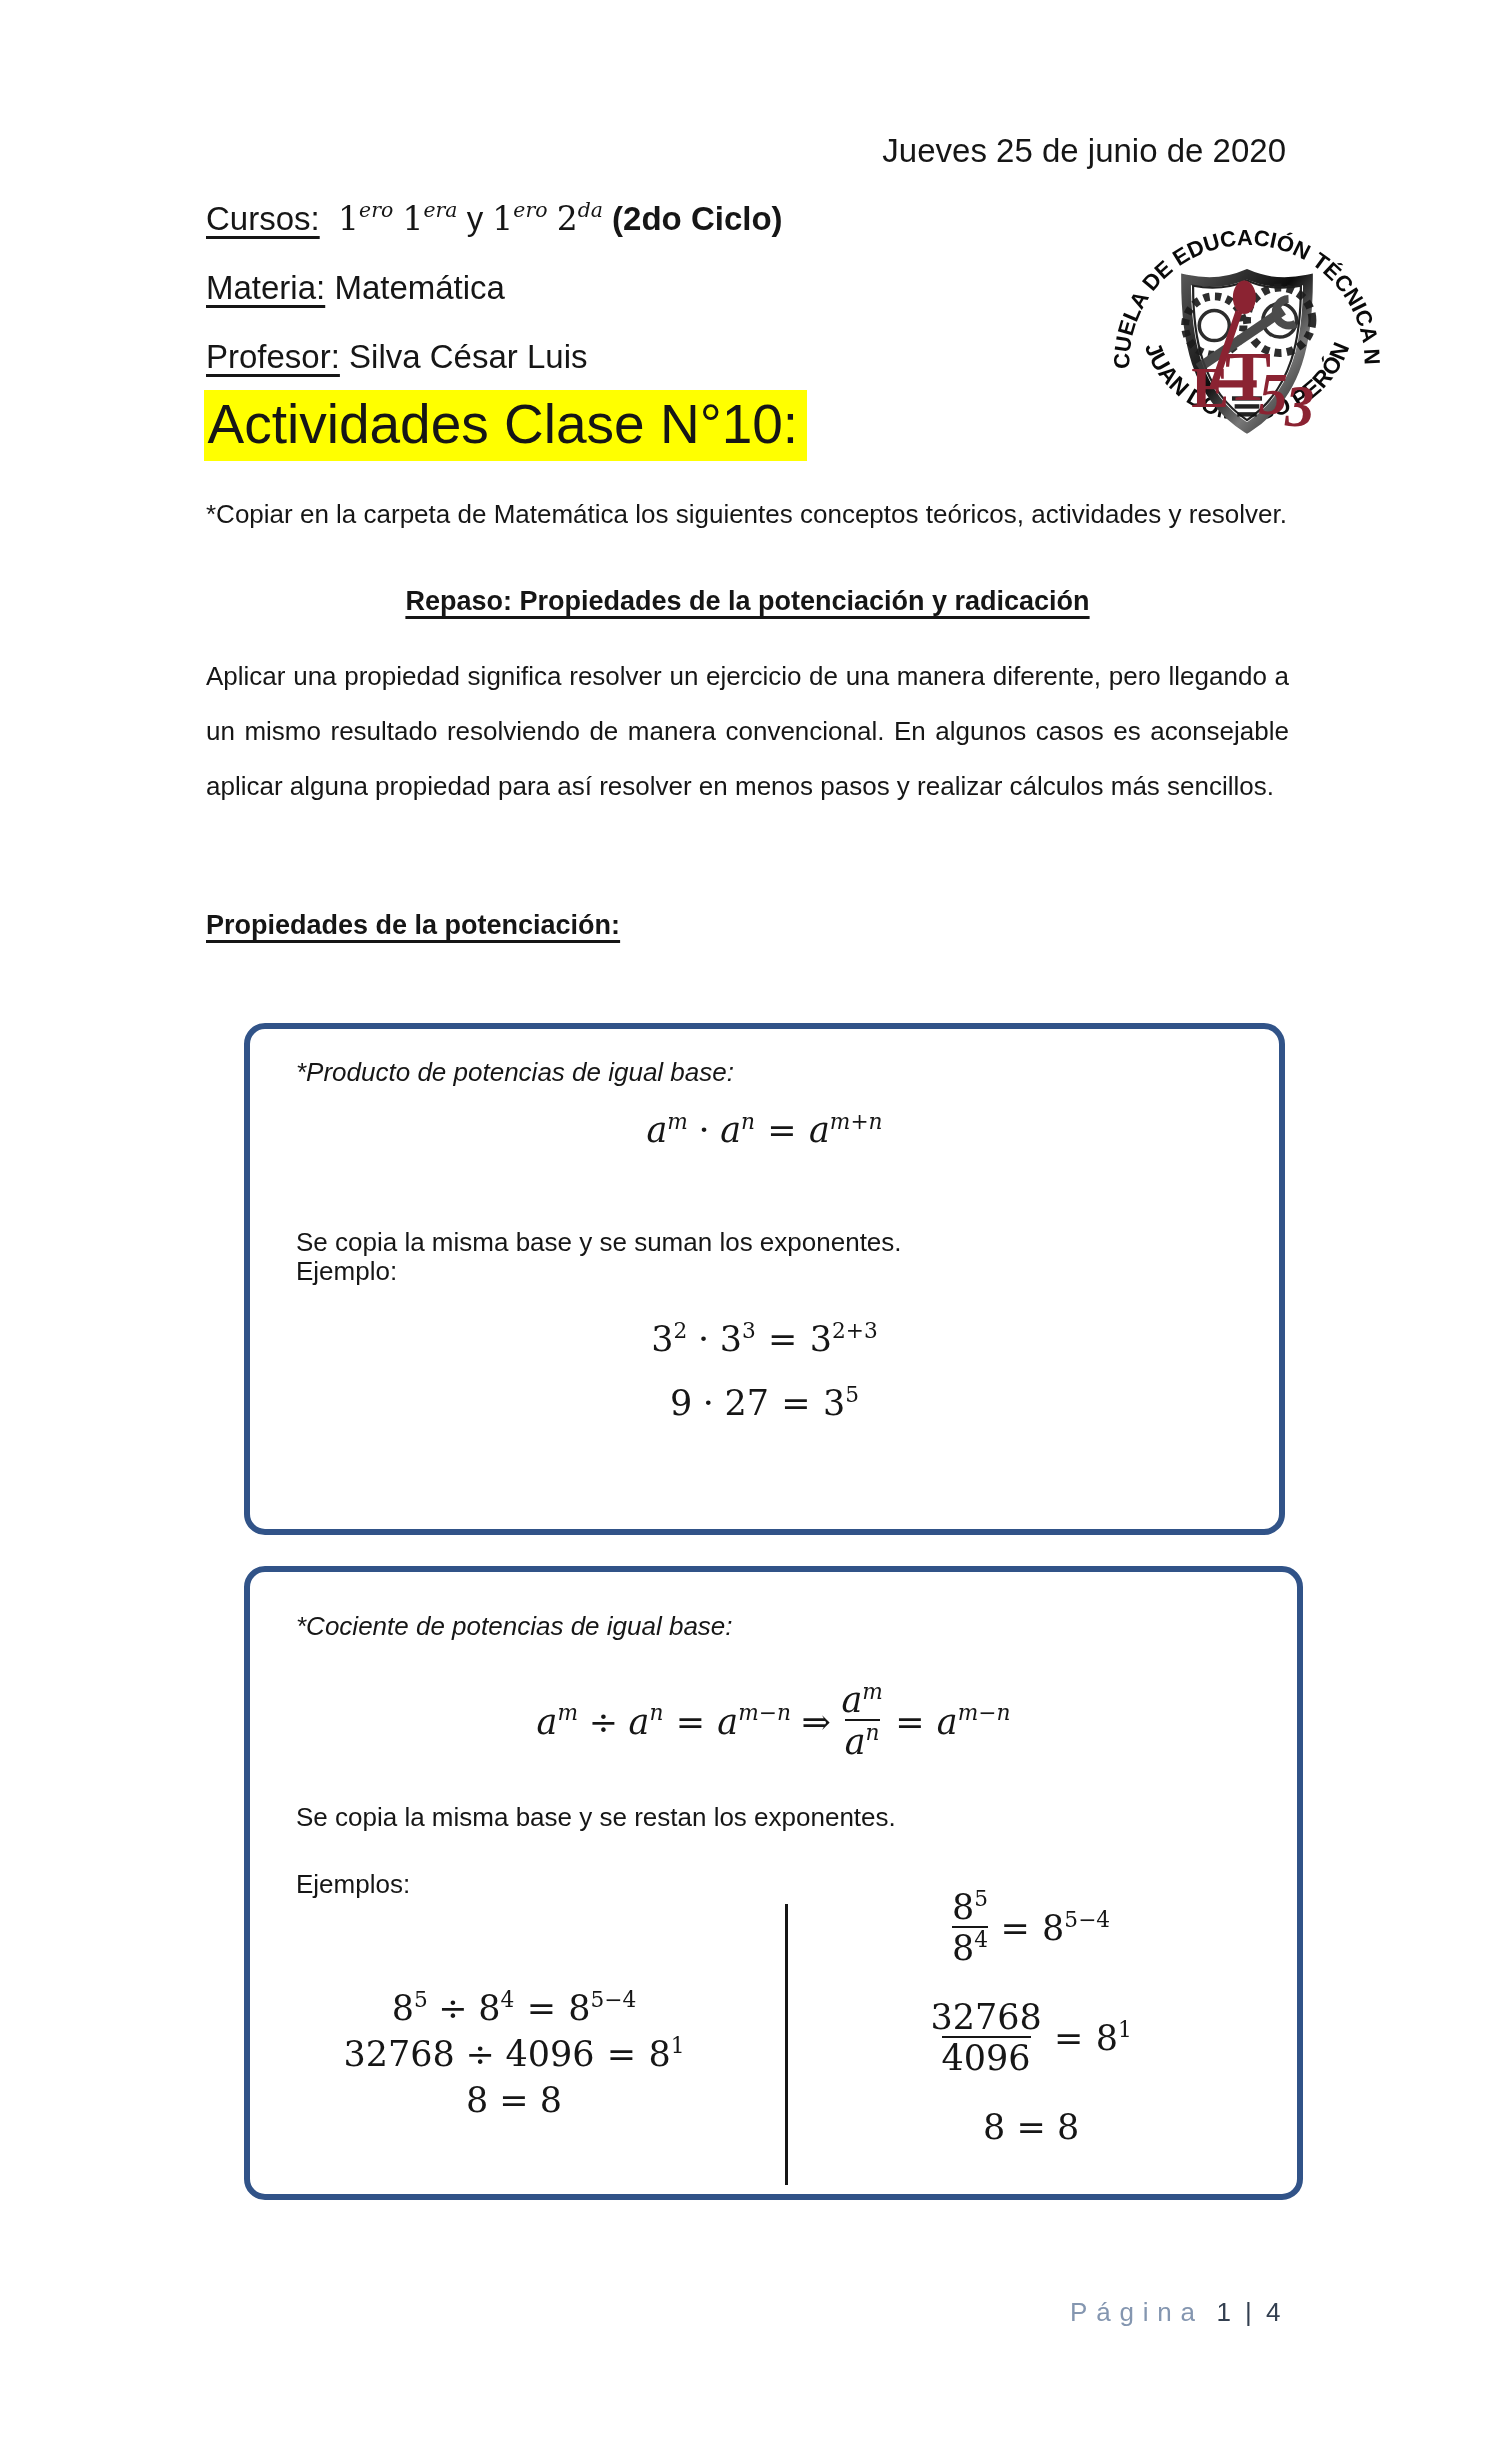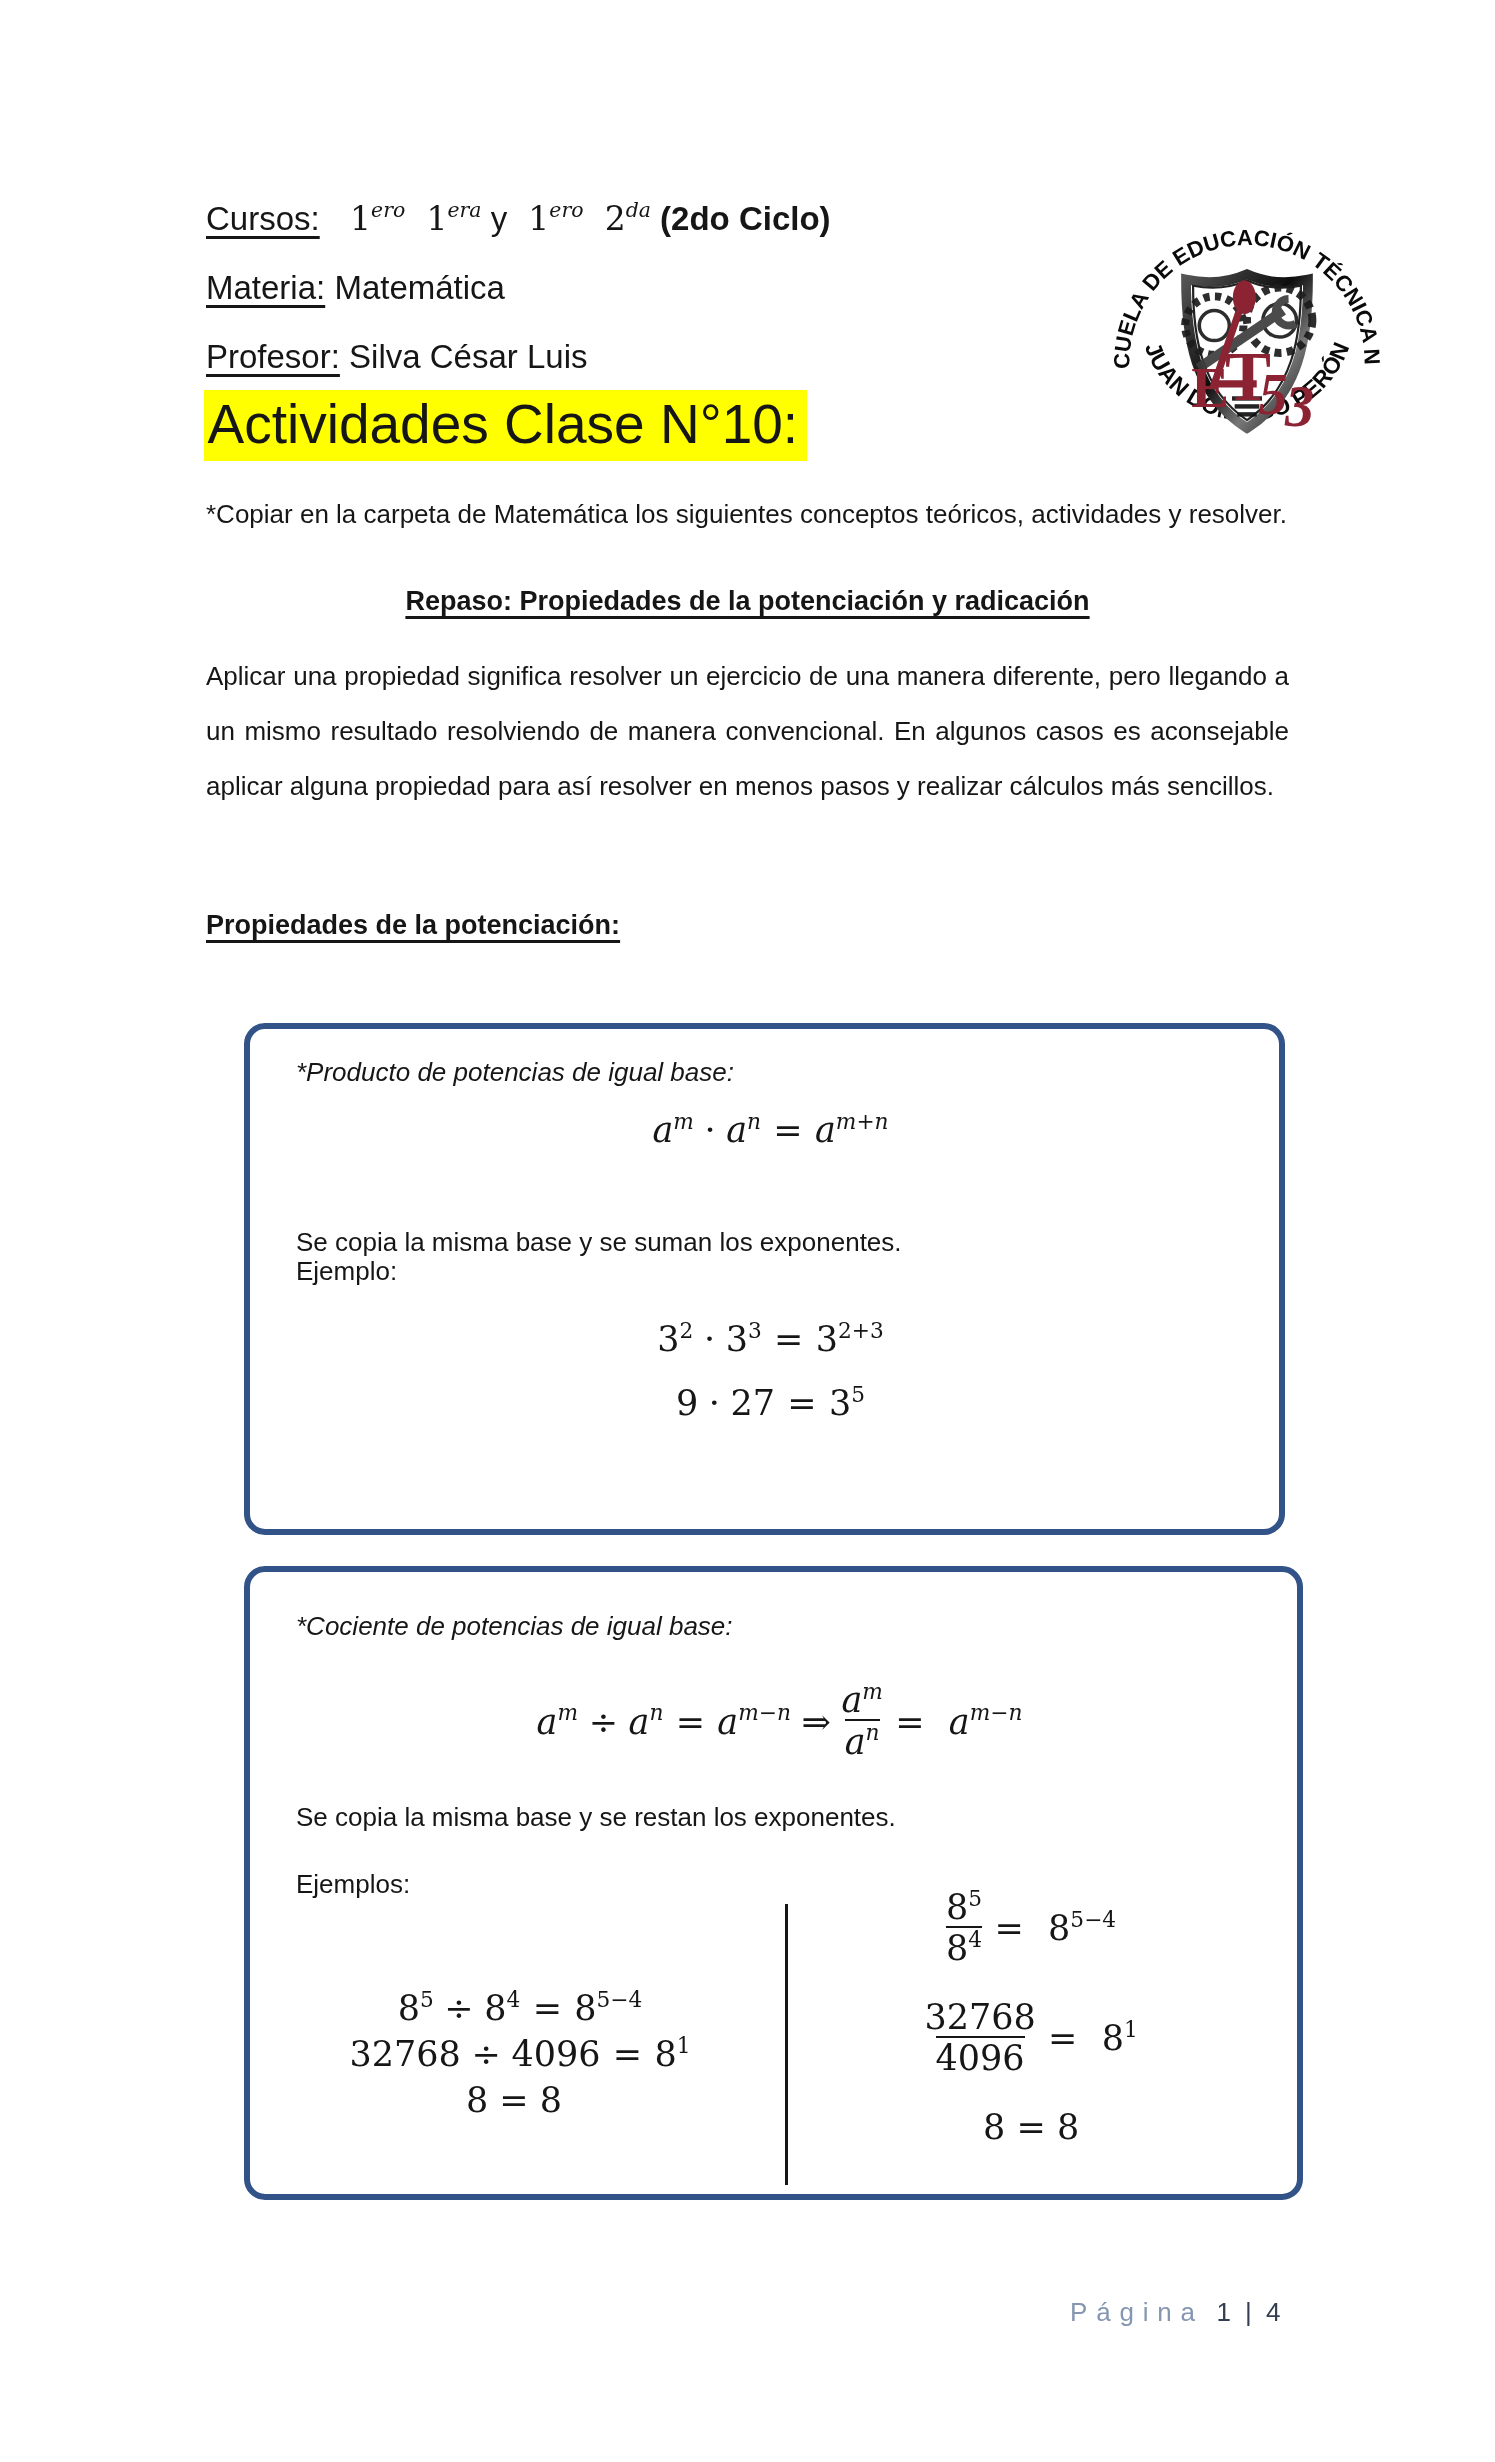--- a/index.html
+++ b/index.html
@@ -7,21 +7,21 @@
         font-family:"Liberation Sans",sans-serif;color:#161616;overflow:hidden;}
   .abs{position:absolute;}
 
   
   .date-line{left:211px;right:209px;top:132px;font-size:33px;text-align:right;}
   .hline{left:206px;font-size:33px;}
   .ul{text-decoration:underline;text-decoration-thickness:2.6px;text-underline-offset:6.2px;}
   .bold{font-weight:bold;}
   .it{font-style:italic;}
   .msup{display:inline-block;font-size:0.62em;position:relative;top:-0.62em;line-height:0;}
-  .mrow{white-space:nowrap;margin-left:12px;}
+  .mrow{white-space:nowrap;}
   .op{margin:0 10.6px;}
   .eqs{margin:0 12.3px;}
   .hdr-math{font-family:"DejaVu Serif",serif;font-size:33px;}
   .hdr-math .msup{font-style:italic;}
 
   
   .doc-title{left:204px;top:390px;}
   .doc-title span{display:inline-block;background:#ffff00;font-size:55px;line-height:69px;padding:0 8.8px 1.8px 3.5px;}
 
   
@@ -58,20 +58,21 @@
   .footer .dark{color:#333f50;letter-spacing:3.5px;margin-left:5.3px;}
 
   
   .logo{left:1110px;top:192px;width:274px;height:306px;}
 </style>
 </head>
 <body>
 
 <div class="page">
 
+  <div class="abs date-line">Jueves 25 de junio de 2020</div>
 
   <div class="abs hline" style="top:199px;">
     <span class="ul">Cursos:</span>
     <span>&nbsp;</span><span class="hdr-math mrow"><span>1</span><span class="msup">ero</span></span>
     <span class="hdr-math mrow"><span>1</span><span class="msup">era</span></span>
     <span>y</span>
     <span class="hdr-math mrow"><span>1</span><span class="msup">ero</span></span>
     <span class="hdr-math mrow"><span>2</span><span class="msup">da</span></span>
     <span class="bold">(2do Ciclo)</span>
   </div>

